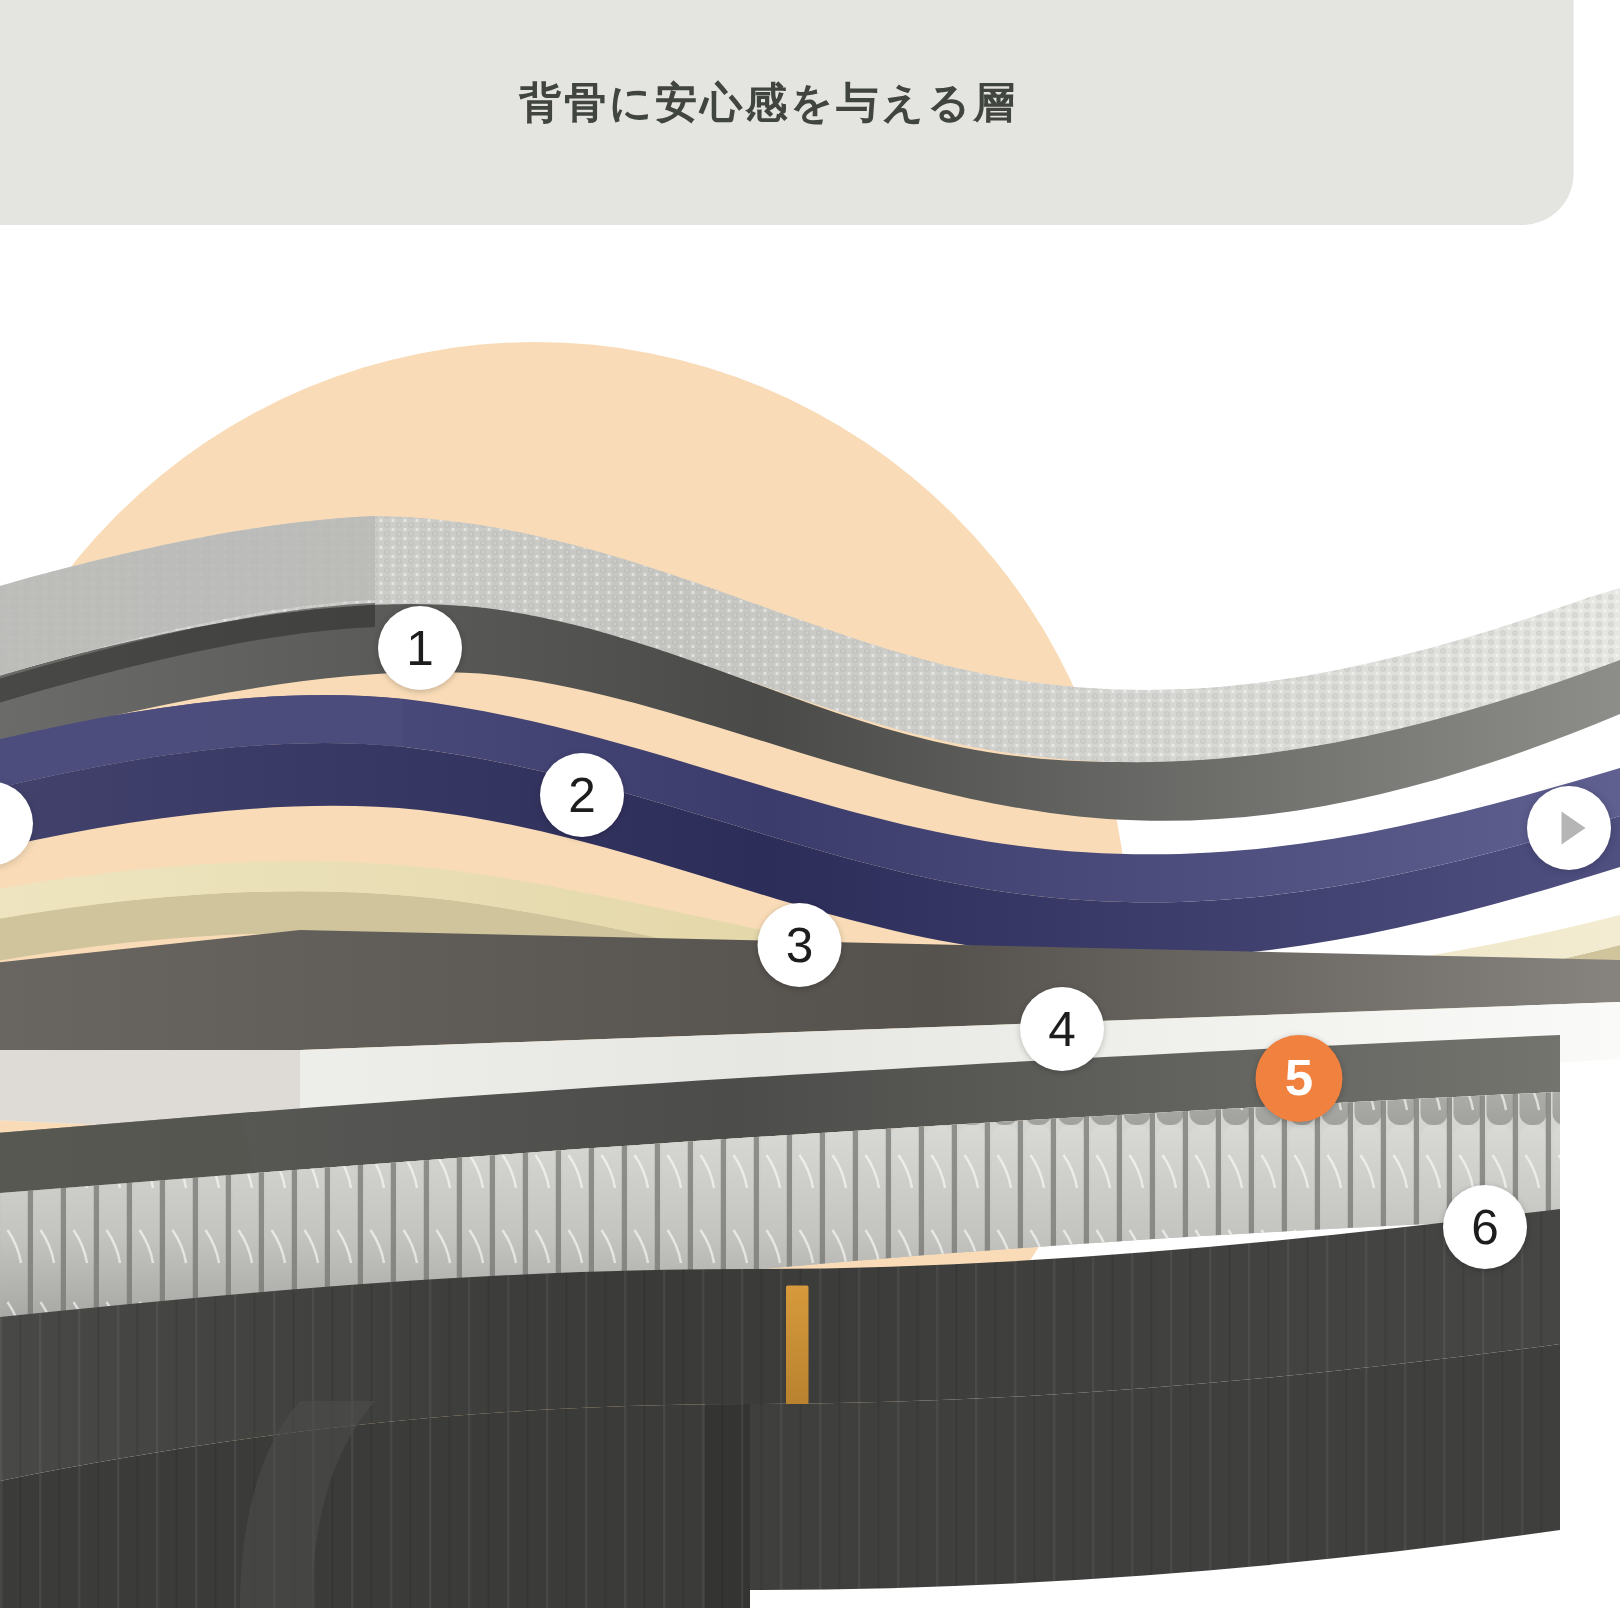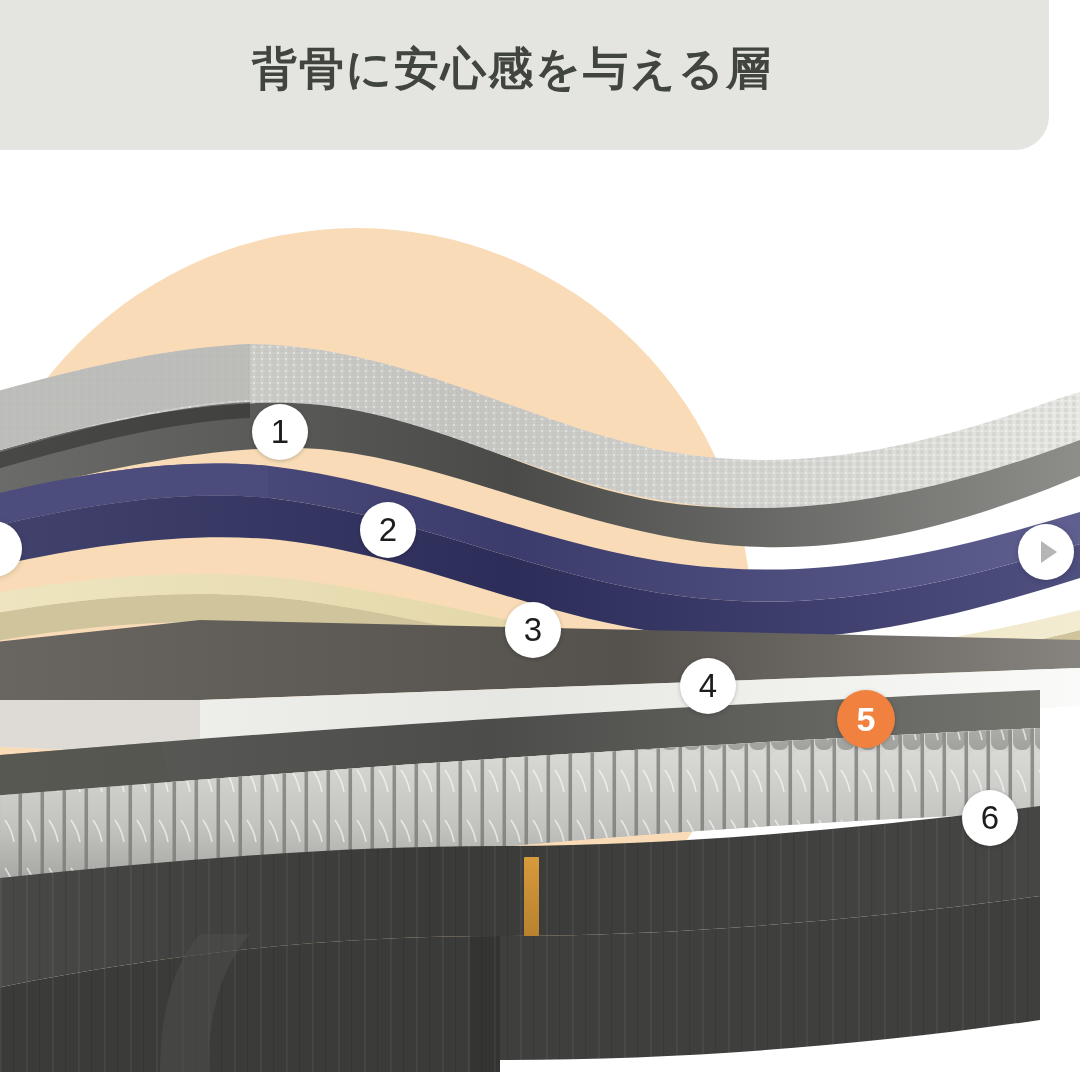--- a/index.html
+++ b/index.html
@@ -8,21 +8,21 @@
   #stage{position:relative;width:1080px;height:1072px;background:#ffffff;overflow:hidden;}
 
   
   .header-banner{
     position:absolute;left:0;top:0;width:1049px;height:150px;
     background:#e4e4e1;
     border-bottom-right-radius:34px;
     display:flex;align-items:center;justify-content:center;
   }
   .header-title{
-    font-size:45px;font-weight:700;color:#41453f;letter-spacing:2px;
+    font-size:28px;font-weight:700;color:#41453f;letter-spacing:2px;
     transform:translate(-12px,-6px);
     white-space:nowrap;
   }
 
   
   .bg-circle{
     position:absolute;
     left:-38px;top:228px;width:790px;height:790px;
     border-radius:50%;
     background:#f9dcb7;

